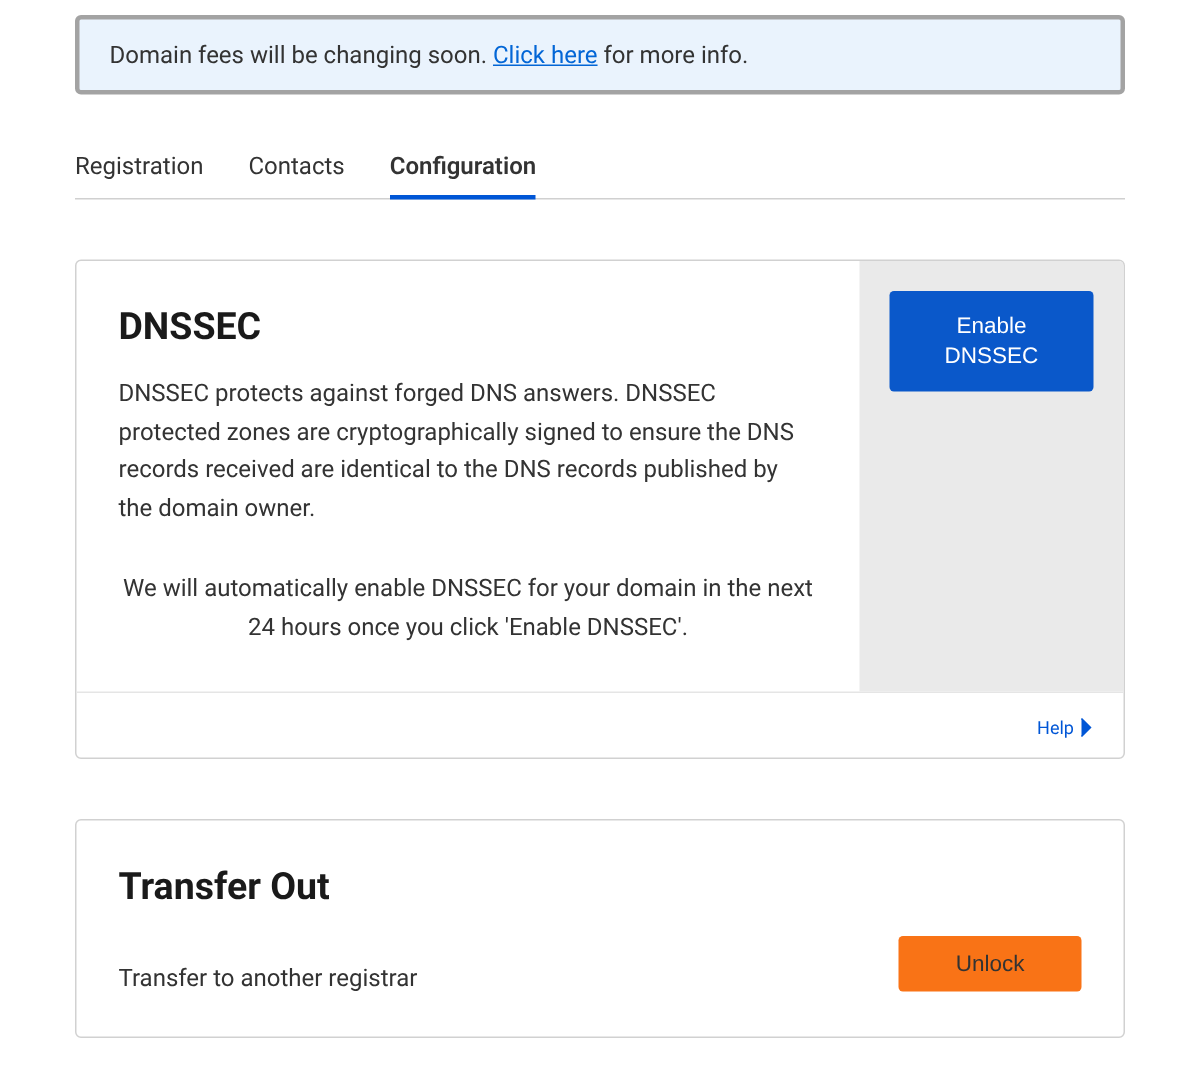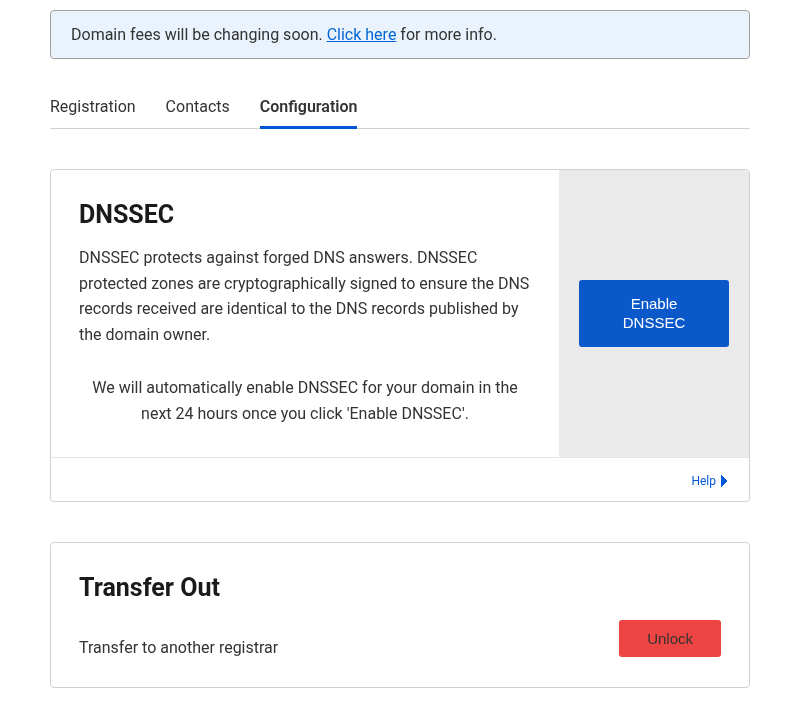--- a/index.html
+++ b/index.html
@@ -9,21 +9,21 @@
     }
     body {
       font-family: -apple-system, BlinkMacSystemFont, "Segoe UI", Roboto, sans-serif;
       background: #ffffff;
       padding: 10px 50px 40px 50px;
       color: #1a1a1a;
       width: 800px;
     }
     .notice-banner {
       background: #eaf3fd;
-      border: 1px solid #a3a3a3;
+      border: 3px solid #a3a3a3;
       border-radius: 4px;
       padding: 14px 20px;
       margin-bottom: 28px;
       font-size: 16px;
       color: #333;
     }
     .notice-banner a {
       color: #0366d6;
       text-decoration: underline;
     }
@@ -51,24 +51,24 @@
       overflow: hidden;
     }
     .dnssec-main {
       display: flex;
     }
     .dnssec-left {
       flex: 1;
       padding: 30px 28px;
     }
     .dnssec-right {
-      width: 190px;
+      width: 176px;
       background: #eaeaea;
       display: flex;
-      align-items: center;
+      align-items: flex-start;
       justify-content: center;
       padding: 20px;
     }
     h2 {
       font-size: 25px;
       font-weight: 700;
       margin-bottom: 16px;
       color: #1a1a1a;
     }
     .dnssec-left p {
@@ -117,25 +117,25 @@
       display: flex;
       align-items: flex-end;
       justify-content: space-between;
       margin-top: 18px;
     }
     .transfer-row span {
       font-size: 16px;
       color: #333;
     }
     .btn-secondary {
-      background: #ef4444;
+      background: #f97316;
       color: #333;
       border: none;
       border-radius: 3px;
-      padding: 10px 28px;
+      padding: 10px 38px;
       font-size: 15px;
       cursor: pointer;
     }
   </style>
 </head>
 <body>
 
 <div class="notice-banner">
   <span>Domain fees will be changing soon. </span><a href="#">Click here</a><span> for more info.</span>
 </div>

